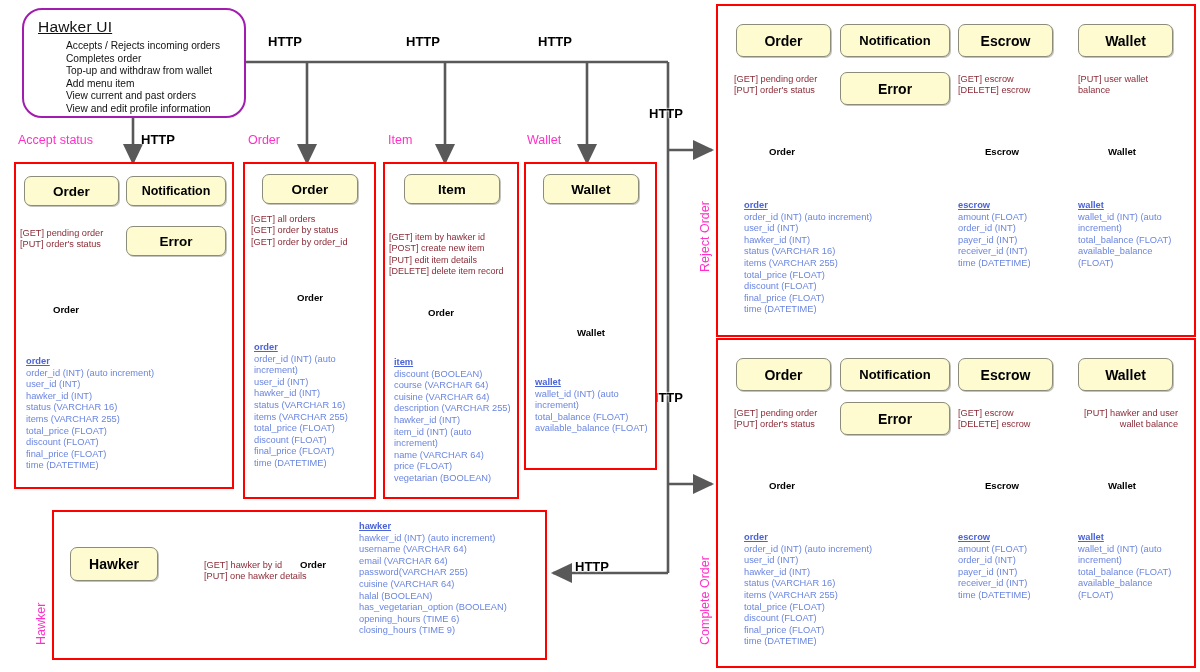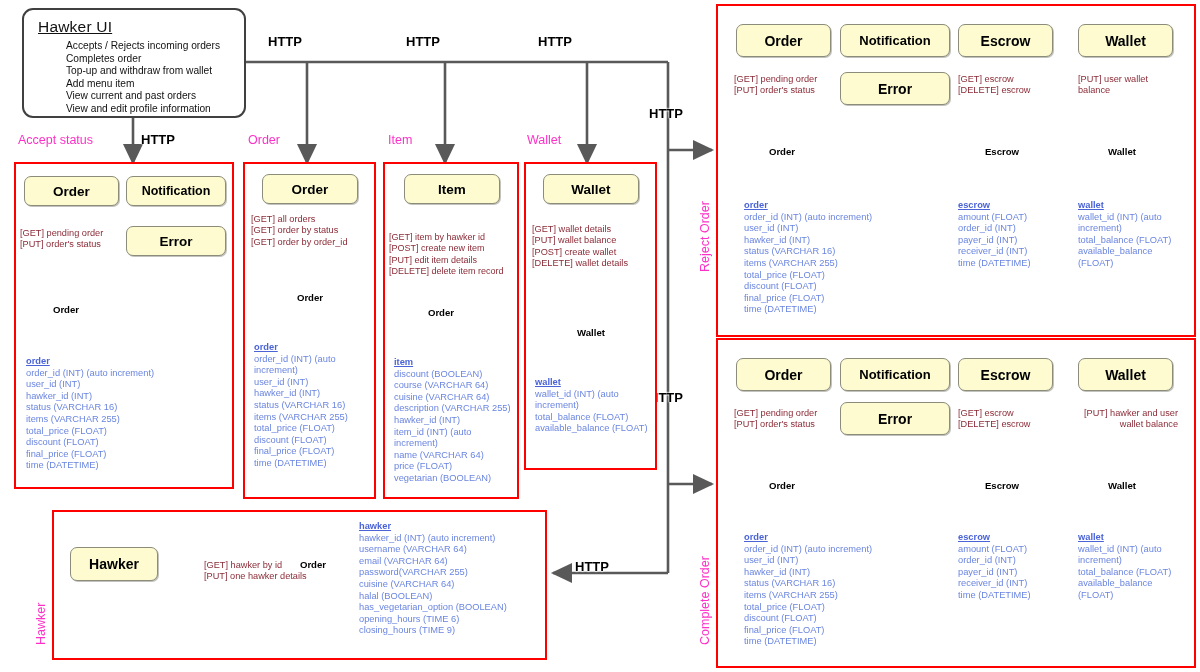--- a/index.html
+++ b/index.html
@@ -5,21 +5,21 @@
   html,body{margin:0;padding:0;background:#fff;}
   body{width:1200px;height:672px;overflow:hidden;
        font-family:"Liberation Sans","DejaVu Sans",sans-serif;
        -webkit-font-smoothing:antialiased;}
   #stage{position:relative;width:1200px;height:672px;background:#fff;}
 
   
   .abs{position:absolute;box-sizing:border-box;}
 
   
-  .uibox{border:2px solid #404040;border-radius:11px;background:#fff;
+  .uibox{border:2px solid #a21caf;border-radius:20px;background:#fff;
          padding:6px 10px 8px 14px;}
   .uibox .ttl{font-size:15.5px;color:#111;text-decoration:underline;
               margin:2px 0 4px 0;letter-spacing:.2px;}
   .uibox ul{margin:0;padding:0;list-style:none;}
   .uibox li{font-size:10.2px;color:#111;line-height:12.6px;white-space:nowrap;margin-left:28px;}
 
   
   .panel{border:2.5px solid #ff0000;background:#fff;}
 
   
@@ -244,26 +244,20 @@
       <div>item_id (INT) (auto increment)</div>
       <div>name (VARCHAR 64)</div>
       <div>price (FLOAT)</div>
       <div>vegetarian (BOOLEAN)</div>
     </div>
   </div>
 
   <div class="abs panel" style="left:524px;top:162px;width:133px;height:308px;">
     <div class="abs chip" style="left:17px;top:10px;width:96px;height:30px;font-size:13.5px;">Wallet</div>
 
-    <div class="abs endp" style="left:6px;top:60px;width:130px;">
-      <div>[GET] wallet details</div>
-      <div>[PUT] wallet balance</div>
-      <div>[POST] create wallet</div>
-      <div>[DELETE] wallet details</div>
-    </div>
 
     <div class="abs" style="left:22px;top:163px;width:86px;text-align:center;font-size:9.6px;font-weight:bold;color:#000;">Wallet</div>
 
     <div class="abs schema" style="left:9px;top:213px;width:118px;">
       <span class="tbl">wallet</span>
       <div>wallet_id (INT) (auto increment)</div>
       <div>total_balance (FLOAT)</div>
       <div>available_balance (FLOAT)</div>
     </div>
   </div>

